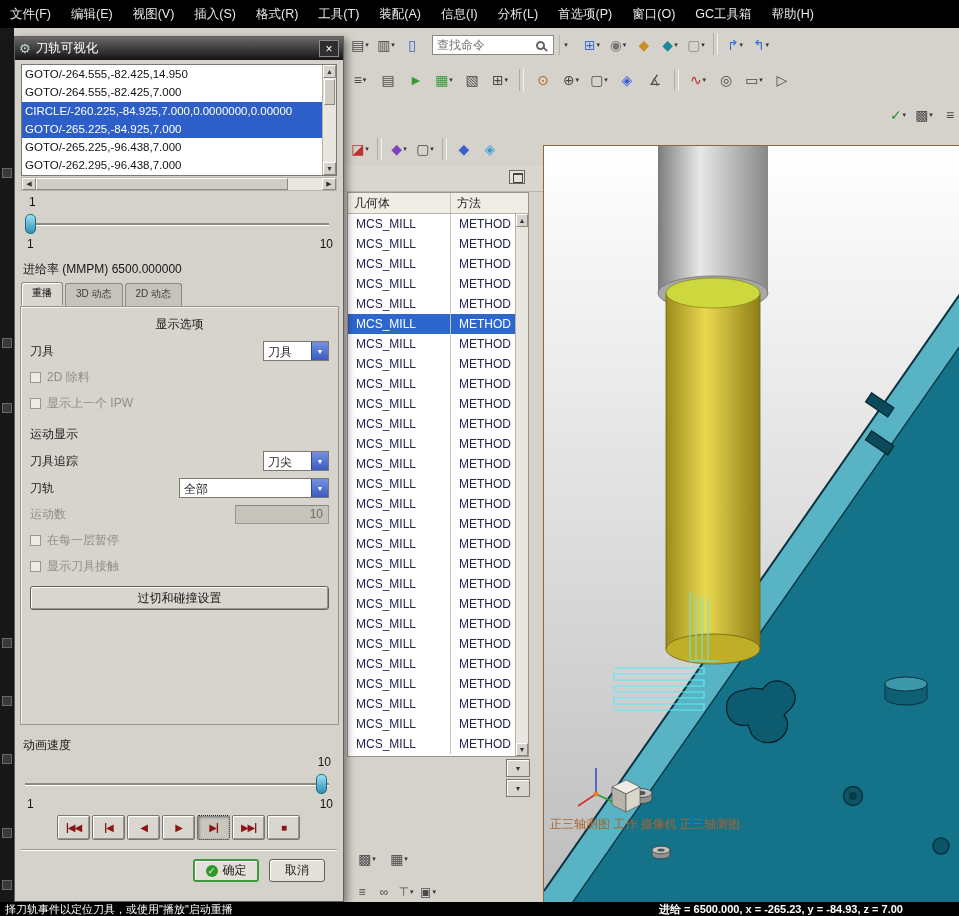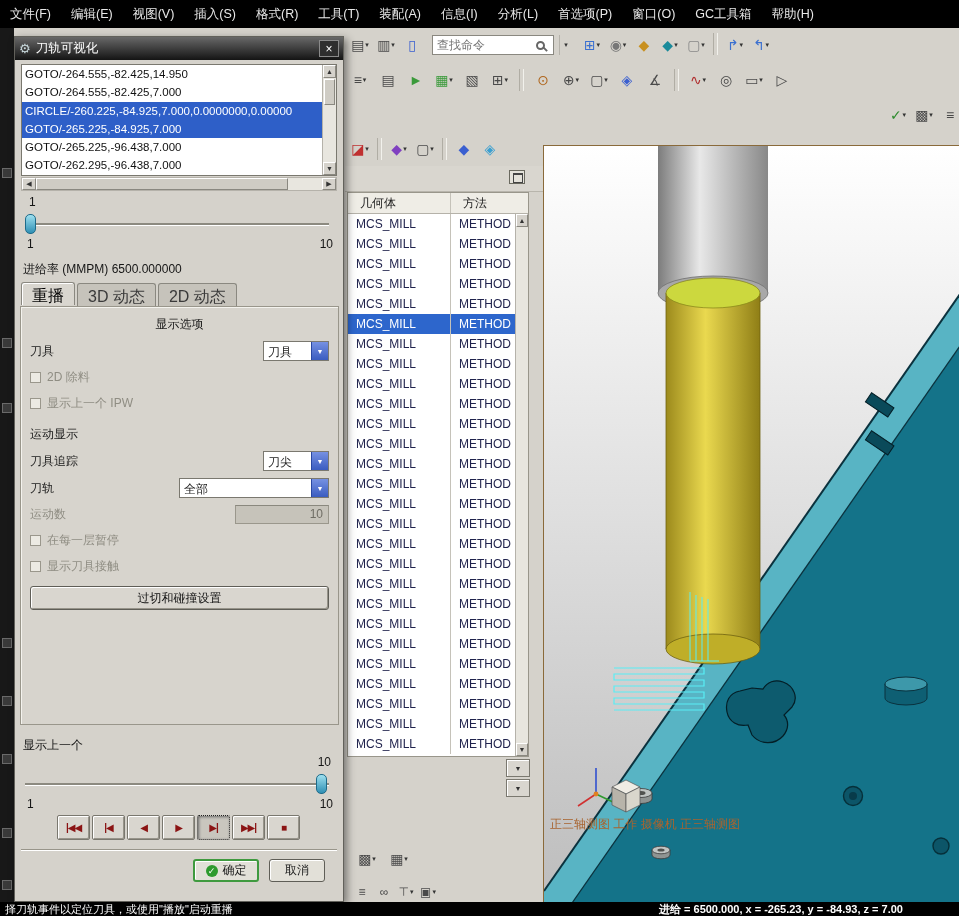--- a/index.html
+++ b/index.html
@@ -45,21 +45,21 @@
   .hbb { width:14px; height:100%; display:flex; align-items:center; justify-content:center; font-size:7px; color:#333; background:#d5d2cb; border:1px solid #fff; border-right-color:#8a8880; border-bottom-color:#8a8880; }
   #hthumb { width:252px; background:#cfccc4; border:1px solid #fff; border-right-color:#8a8880; border-bottom-color:#8a8880; }
 
   .dlg-label { position:absolute; font-size:12px; color:#151515; }
   .dim { color:#8f8d83; }
   .slider { position:absolute; left:10px; right:14px; height:21px; }
   .groove { position:absolute; left:0; right:0; top:9px; height:3px; background:#8c8a80; border-bottom:1px solid #fff; }
   .sthumb { position:absolute; top:0; width:11px; height:20px; border-radius:5px; background:linear-gradient(#9fe0ef,#2f8fb4); border:1px solid #1d6b8a; }
 
   #dlg-tabs { position:absolute; left:6px; top:246px; display:flex; height:23px; }
-  .tab { padding:3px 10px; font-size:16px; background:#c6c3bb; border:1px solid #8a8880; border-bottom:none; border-radius:3px 3px 0 0; margin-right:2px; color:#3a3a3a; }
+  .tab { padding:3px 10px; font-size:10px; background:#c6c3bb; border:1px solid #8a8880; border-bottom:none; border-radius:3px 3px 0 0; margin-right:2px; color:#3a3a3a; }
   .tab.active { background:#d9d6cf; color:#000; position:relative; top:-1px; box-shadow:inset 1px 1px 0 #fff; }
 
   #groupbox { position:absolute; left:5px; top:269px; width:319px; height:419px; border:1px solid #99968b; box-shadow:inset 1px 1px 0 #f4f3ee; background:#d7d4cd; padding:9px 9px; }
   .frow { display:flex; align-items:center; justify-content:space-between; }
   .combo { display:flex; height:20px; border:1px solid #7a786f; background:#fff; }
   .combo .val { flex:1; font-size:12px; padding:2px 4px; white-space:nowrap; }
   .combo .arrow { width:17px; background:linear-gradient(#7691e2,#3a5cc0); color:#fff; font-size:7px; display:flex; align-items:center; justify-content:center; border-left:1px solid #2a48a2; }
   .cb { display:flex; align-items:center; gap:6px; }
   .cb .box { width:11px; height:11px; background:#eceae3; border:1px solid #9a978c; }
   .numfield { width:94px; height:19px; background:#c6c3ba; border:1px solid #9a978c; border-top-color:#8a887e; color:#6f6d64; text-align:right; padding:1px 5px; font-size:12px; }
@@ -74,21 +74,21 @@
   #ok-btn { border:2px solid #3f9a3f; width:66px; }
   .okdot { width:12px; height:12px; border-radius:50%; background:#2e9a2e; color:#fff; font-size:9px; display:flex; align-items:center; justify-content:center; }
   #cancel-btn { width:56px; }
 
   
   #table-strip { position:absolute; left:345px; top:166px; width:198px; height:26px; background:#d9d6cf; border-bottom:1px solid #b8b5ac; }
   #restore-btn { position:absolute; right:18px; top:4px; width:16px; height:14px; border:1px solid #6a695f; background:#e4e2da; }
   #restore-btn::after { content:""; position:absolute; left:3px; top:2px; width:8px; height:7px; border:1px solid #444; border-top-width:2px; }
   #ont-table { position:absolute; left:347px; top:192px; width:182px; height:565px; background:#fff; border:1px solid #99968b; }
   #thead { display:flex; height:21px; background:#efede6; border-bottom:1px solid #b5b2a9; font-size:12px; color:#222; }
-  #thead .tc1, #thead .tc2 { display:flex; align-items:center; padding-left:12px;text-align:center; }
+  #thead .tc1, #thead .tc2 { display:flex; align-items:center; padding-left:6px;text-align:center; }
   .tc1 { width:103px; border-right:1px solid #c5c2b9; }
   .tc2 { flex:1; padding-left:6px; }
   #tbody { position:relative; height:543px; overflow:hidden; }
   .trow { display:flex; height:20px; align-items:center; background:#fff; color:#20234d; font-size:12px; cursor:default; }
   .trow .tc1, .trow .tc2 { display:flex; align-items:center; height:100%; padding-left:8px; }
   .trow.sel { background:#2d66cc; color:#fff; }
   #tscroll { position:absolute; right:0; top:21px; bottom:0; width:13px; background:#e8e6df; border-left:1px solid #b5b2aa; display:flex; flex-direction:column; justify-content:space-between; }
   .filterdd { position:absolute; width:24px; height:18px; background:#d9d6cf; border:1px solid #7a786f; box-shadow:inset 1px 1px 0 #fff; display:flex; align-items:center; justify-content:center; font-size:7px; color:#333; }
 
   
@@ -592,21 +592,21 @@
         <span class="box"></span>
         <span class="dim">在每一层暂停</span>
       </div>
       <div class="cb">
         <span class="box"></span>
         <span class="dim">显示刀具接触</span>
       </div>
       <div id="collision-btn">过切和碰撞设置</div>
     </div>
 
-    <div class="dlg-label" style="left:8px; top:700px;">显示上一个</div>
+    <div class="dlg-label" style="left:8px; top:700px;">动画速度</div>
     <div class="dlg-label" style="right:12px; top:718px;">10</div>
     <div class="slider" style="top:737px;">
       <div class="groove"></div>
       <div class="sthumb" style="right:2px;"></div>
     </div>
     <div class="dlg-label" style="left:12px; top:760px;">1</div>
     <div class="dlg-label" style="right:10px; top:760px;">10</div>
 
     <div id="playback">
         <div class="pb">|◀◀</div>

